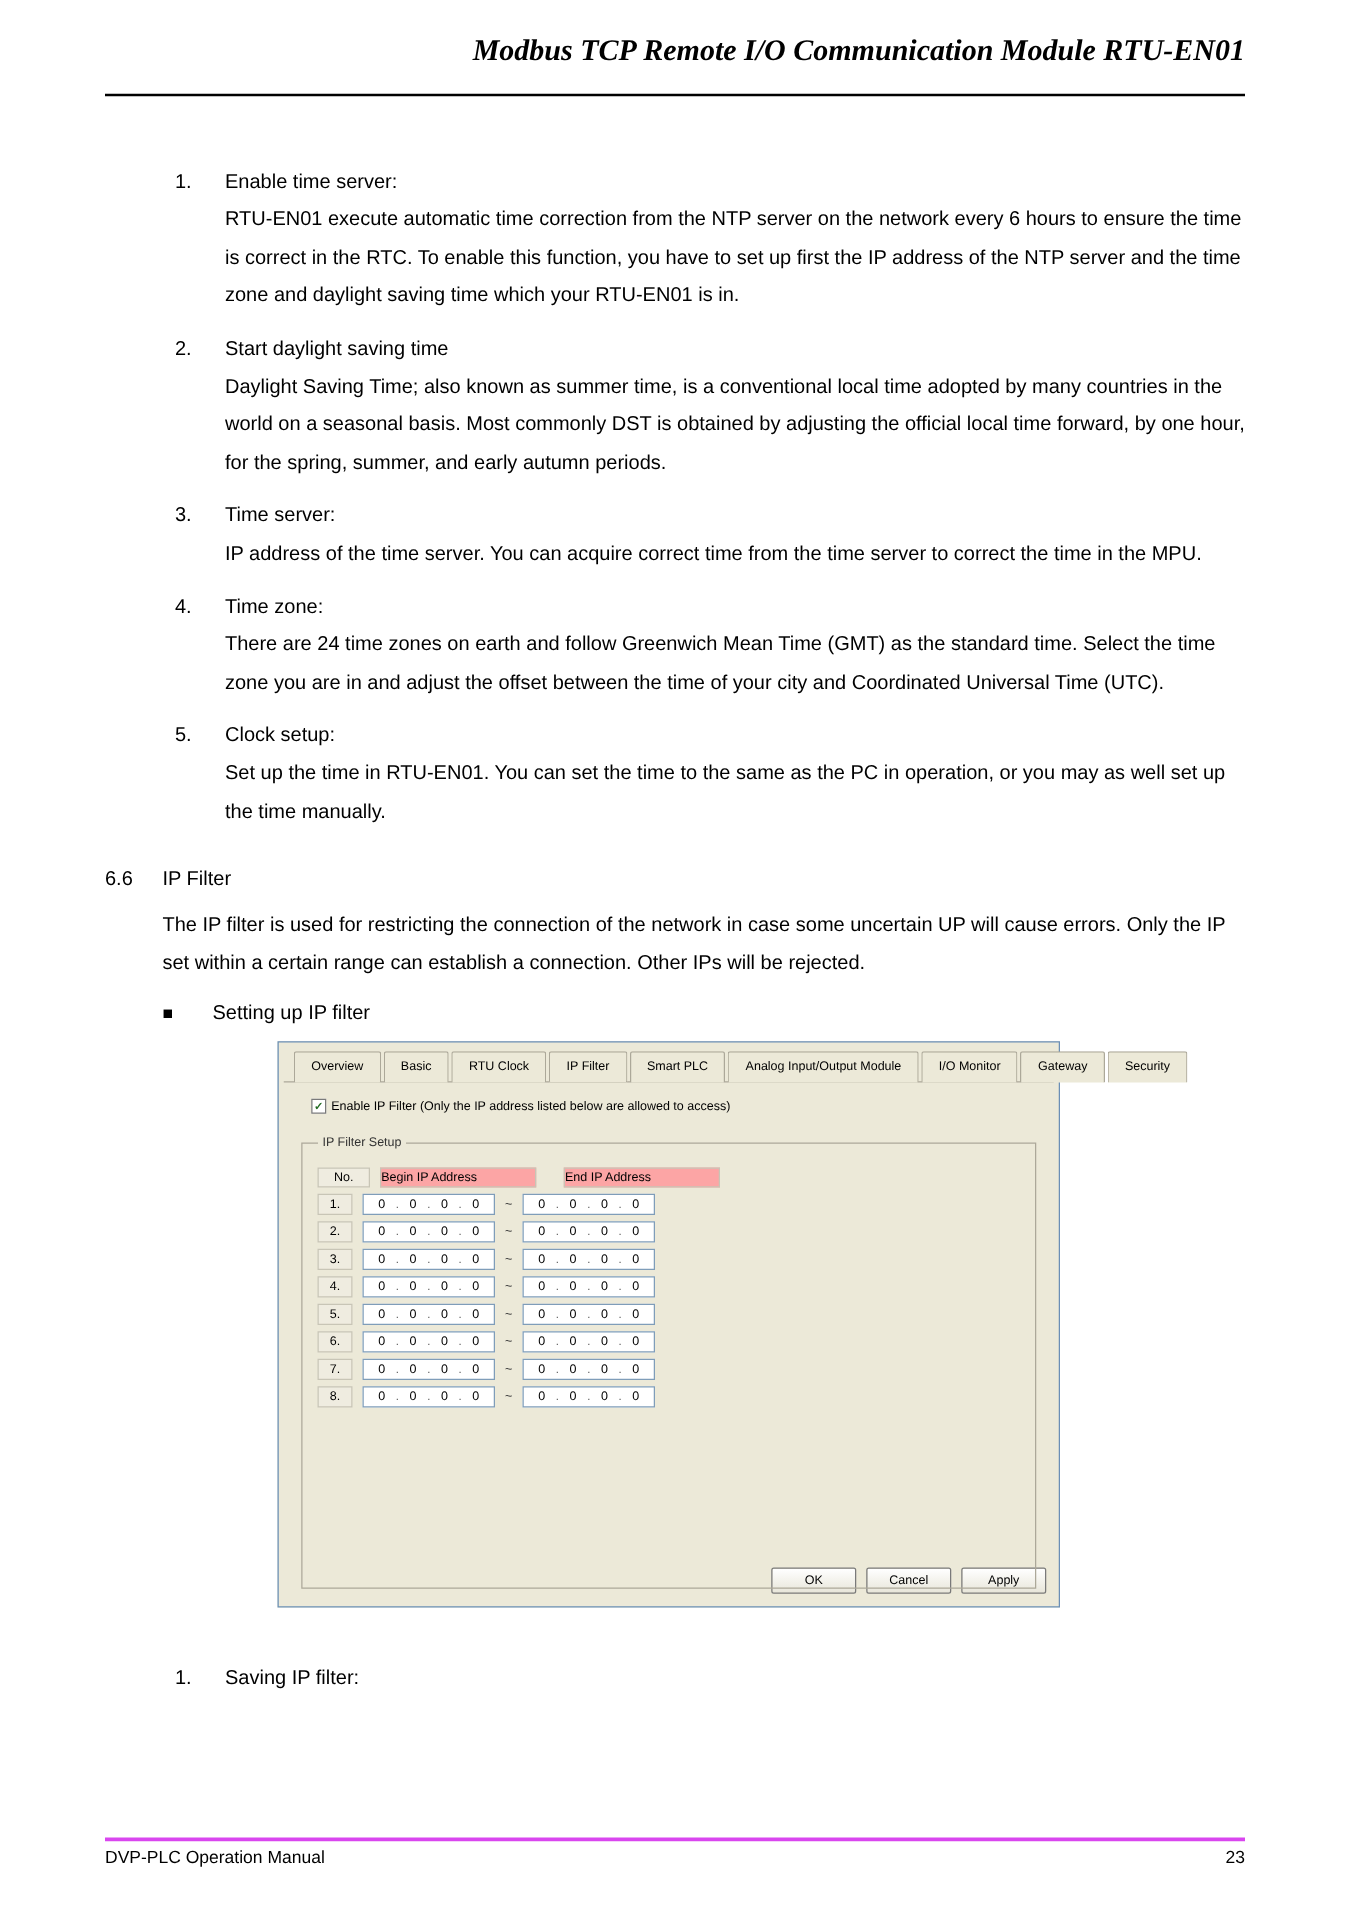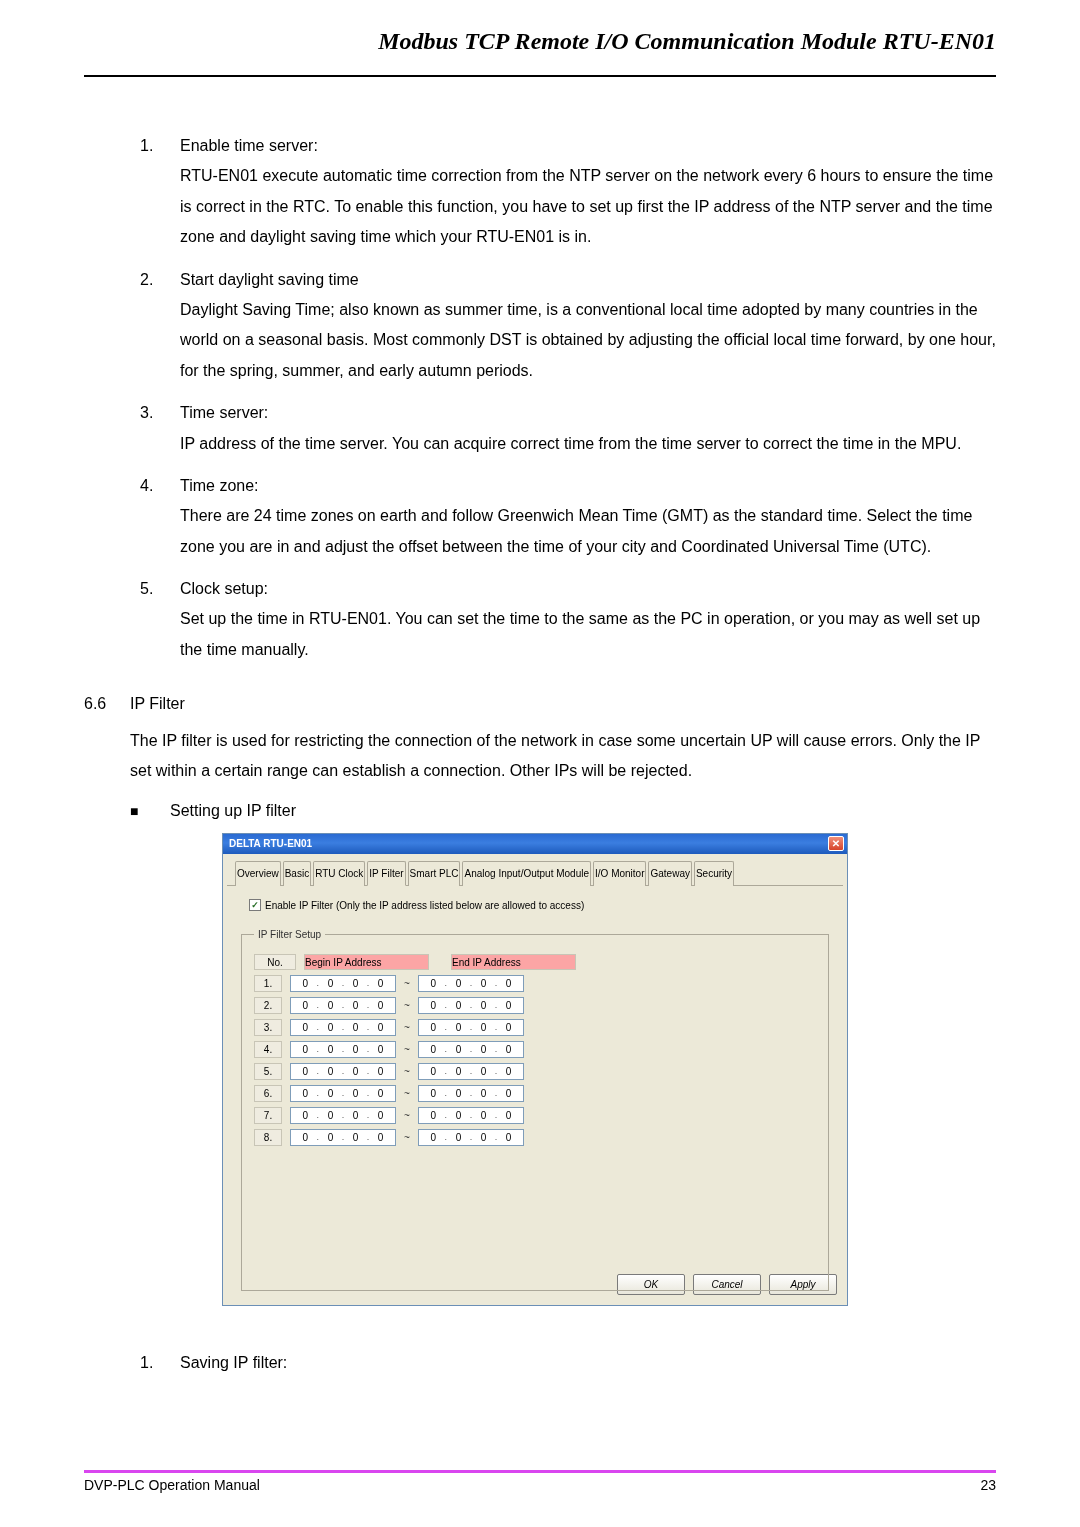--- a/index.html
+++ b/index.html
@@ -85,21 +85,21 @@
   }
   .tabbar {
     display: flex;
     padding: 6px 8px 0 8px;
     font-size: 10px;
     gap: 2px;
     border-bottom: 1px solid #aca899;
     margin: 0 4px;
   }
   .tab {
-    padding: 2px 1px;
+    padding: 2px 13px;
     border: 1px solid #aca899;
     border-bottom: none;
     background: #ece9d8;
     position: relative;
     top: 1px;
     border-radius: 2px 2px 0 0;
     white-space: nowrap;
   }
   .tab.active {
     background: #ece9d8;
@@ -171,21 +171,21 @@
     justify-content: flex-end;
     gap: 8px;
     padding: 0 10px 10px 0;
   }
   .winbtn {
     width: 68px; height: 21px;
     border: 1px solid #7a7a7a;
     background: linear-gradient(to bottom, #fff, #e8e6da);
     font-size: 10px;
     border-radius: 2px;
-    display: flex; align-items: center; justify-content: center; font-style: italic;
+    display: flex; align-items: center; justify-content: center;
   }
   .footer {
     position: absolute;
     bottom: 34px;
     left: 84px; right: 84px;
     border-top: 3px solid #d946ef;
     padding-top: 4px;
     display: flex;
     justify-content: space-between;
     font-size: 14px;
@@ -245,26 +245,20 @@
     <div class="secnum">6.6</div>
     <div>IP Filter</div>
   </div>
   <div class="section-block">The IP filter is used for restricting the connection of the network in case some uncertain UP will cause errors. Only the IP set within a certain range can establish a connection. Other IPs will be rejected.</div>
   <div class="bullet-row">
     <div class="square">■</div>
     <div>Setting up IP filter</div>
   </div>
 
   <div class="dialog">
-    <div class="titlebar">
-      <span>DELTA RTU-EN01</span>
-      <div class="closebox">
-        <span>✕</span>
-      </div>
-    </div>
     <div class="tabbar" id="tabbar">
         <div class="tab">Overview</div>
         <div class="tab">Basic</div>
         <div class="tab">RTU Clock</div>
         <div class="tab active">IP Filter</div>
         <div class="tab">Smart PLC</div>
         <div class="tab">Analog Input/Output Module</div>
         <div class="tab">I/O Monitor</div>
         <div class="tab">Gateway</div>
         <div class="tab">Security</div>

